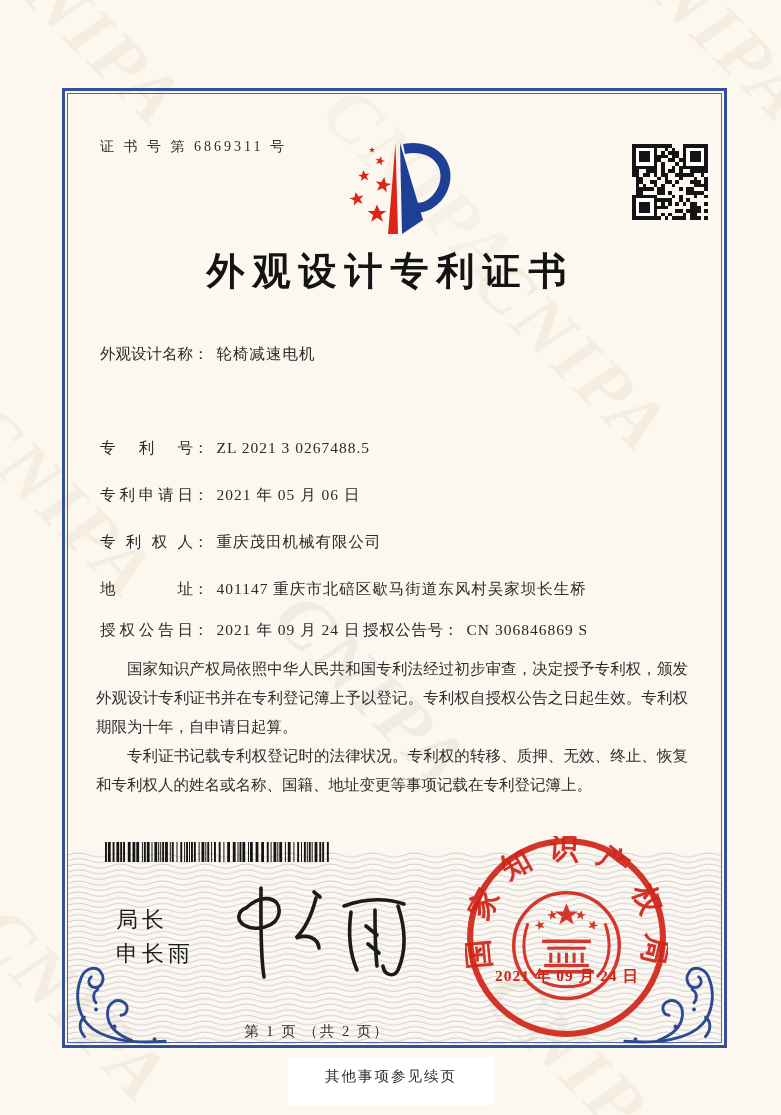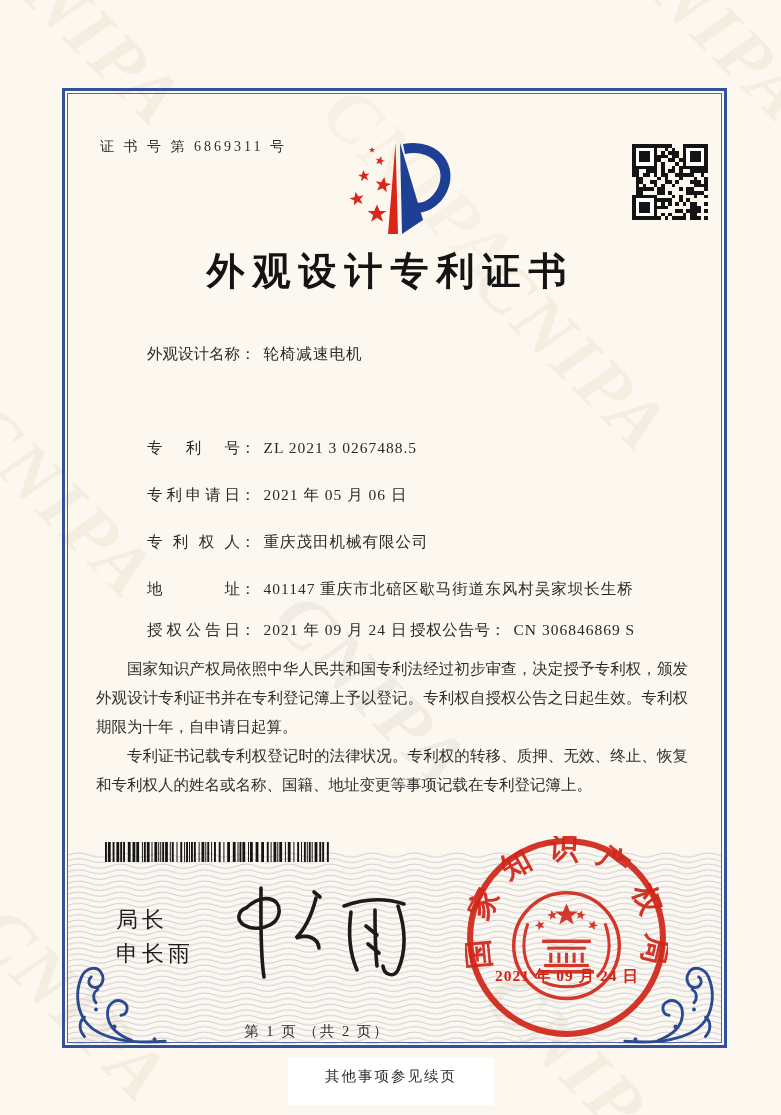--- a/index.html
+++ b/index.html
@@ -34,21 +34,20 @@
   .logo { position:absolute; left:330px; top:130px; width:130px; height:112px; }
   .title {
     position:absolute; left:0; top:246px; width:781px; text-align:center;
     font-size:38px; font-weight:bold; letter-spacing:8px; color:#141414;
   }
   
   .frow { position:absolute; left:100px; font-size:15.5px; color:#2a2a2a; white-space:nowrap; }
   .flabel {
     display:inline-block; width:93px; text-align:justify; text-align-last:justify;
     vertical-align:bottom;
-    margin-left:47px;
   }
   .fcolon { display:inline-block; margin-right:8px; }
   .fvalue { letter-spacing:1px; }
   .frow2 { position:absolute; left:363px; font-size:15.5px; white-space:nowrap; }
   .frow2 .flabel { width:80px; }
   
   .body-text {
     position:absolute; left:96px; top:654px; width:592px;
     font-size:15.5px; line-height:29px; color:#2e2e2e; text-align:justify;
   }

